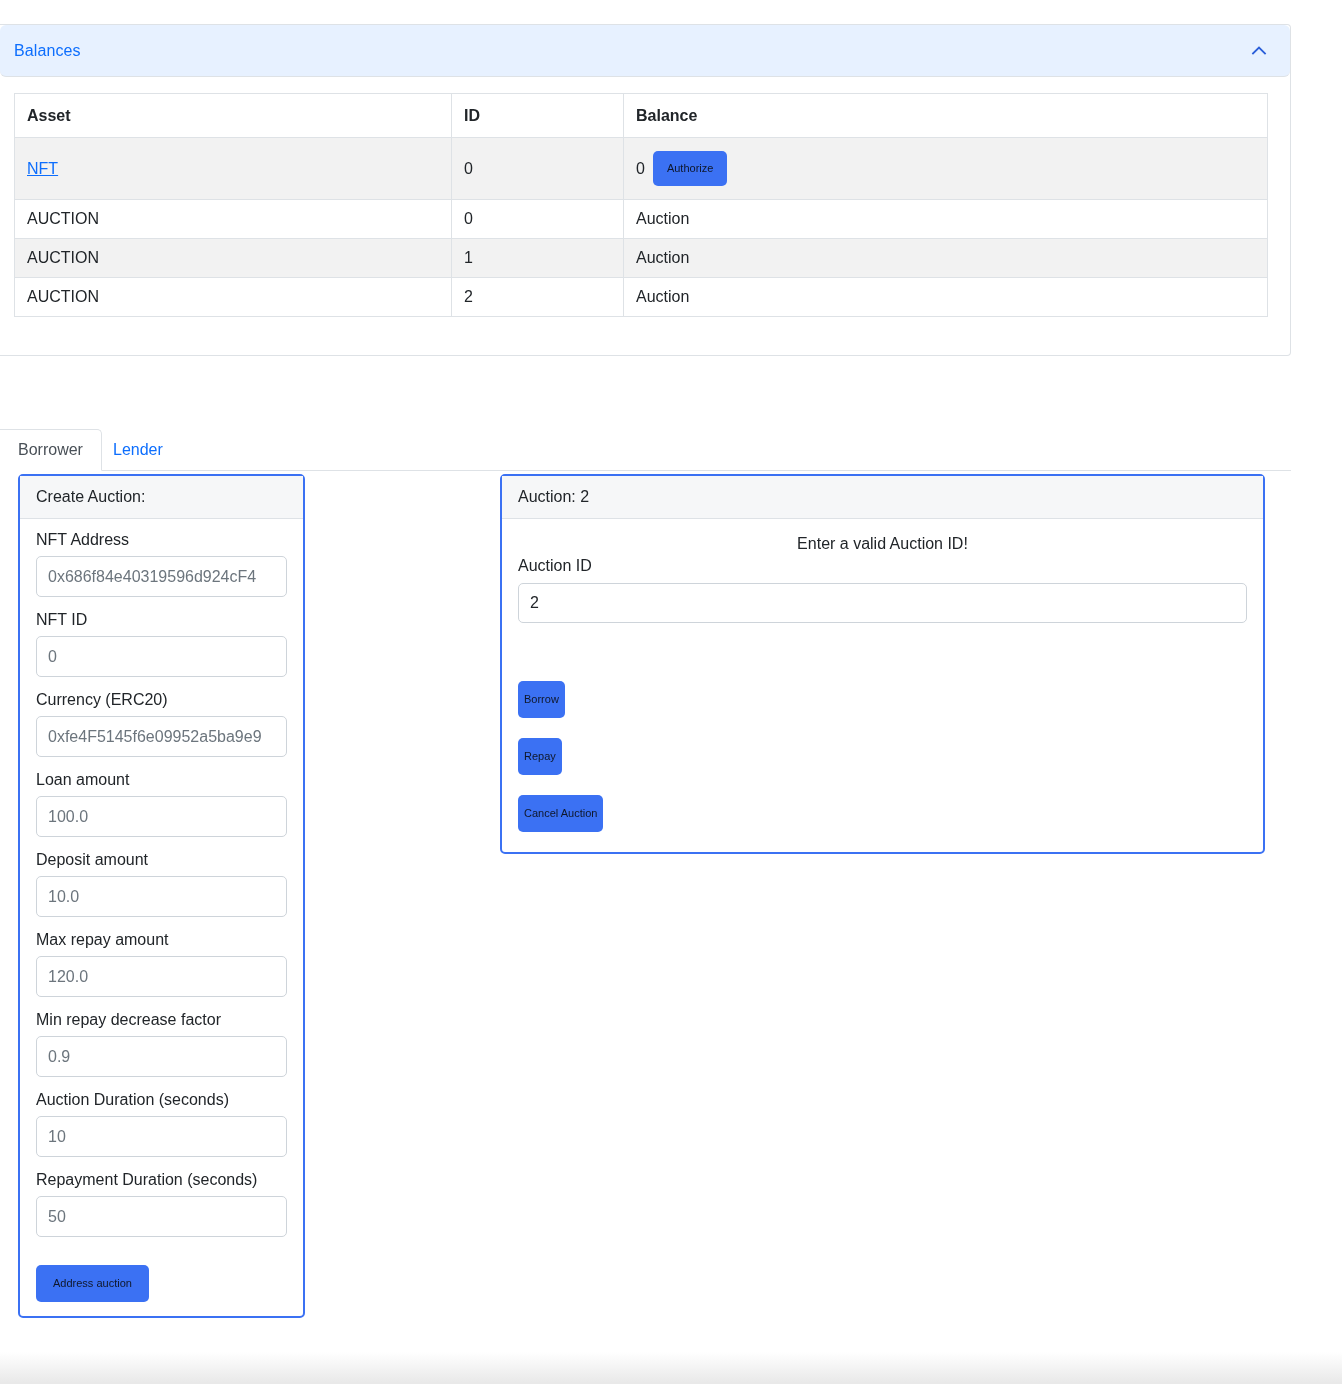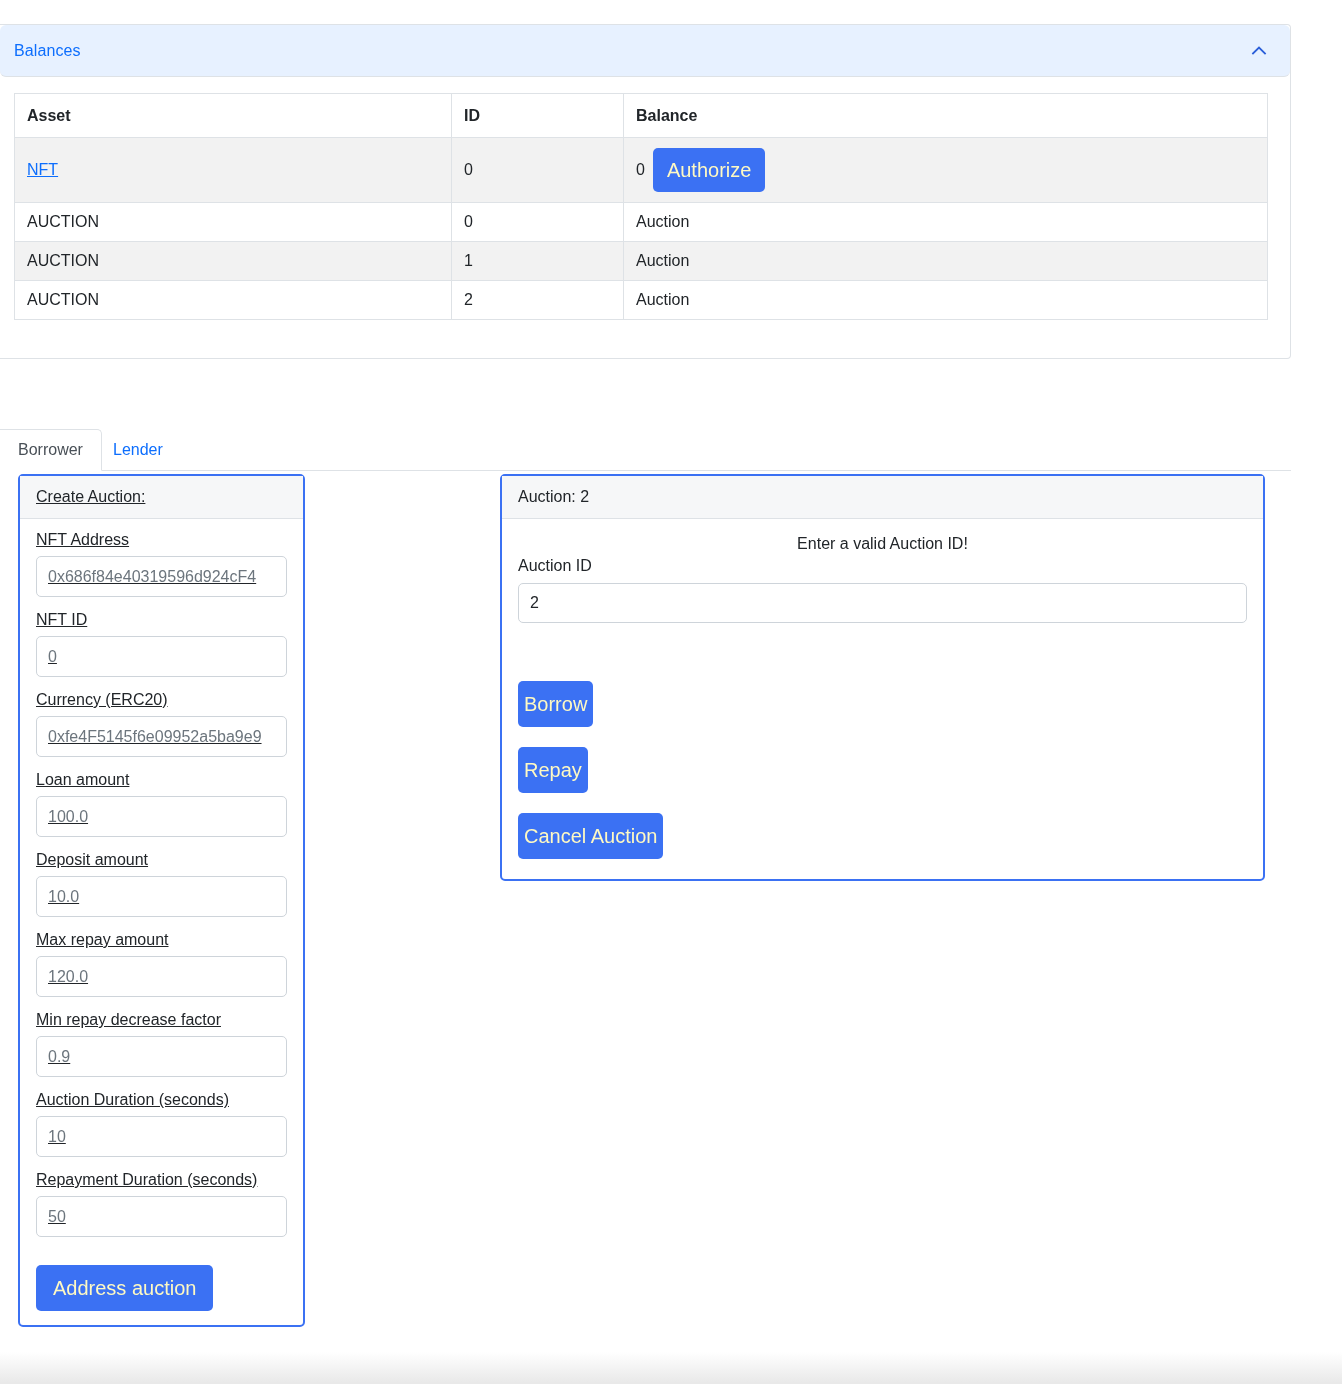--- a/index.html
+++ b/index.html
@@ -75,25 +75,25 @@
   .nft-link {
     color: #0d6efd;
     text-decoration: underline;
     cursor: pointer;
   }
   .bal-cell-inner { display: flex; align-items: center; gap: 8px; }
 
   .btn {
     display: inline-block;
     background: #3b71f3;
-    color: #fef9c3;
+    color: #0f172a;
     border: none;
     border-radius: 5px;
     font-family: "Liberation Sans", sans-serif;
-    font-size: 20px;
+    font-size: 11px;
     line-height: 1;
     cursor: pointer;
     white-space: nowrap;
     text-align: right;
   }
   .btn-authorize { padding: 12px 14px; }
 
   
   .tabs-strip {
     position: absolute;
@@ -141,21 +141,20 @@
     border-bottom: 1px solid #dee2e6;
     padding: 12px 16px;
     font-size: 16px;
     color: #212529;
   }
   .panel-body { padding: 14px 16px 16px 16px; }
 
   .panel-left {
     left: 18px; top: 474px;
     width: 287px;
-    text-decoration: underline;
   }
   .panel-left .panel-body { padding: 12px 16px 14px 16px; }
   .panel-right {
     left: 500px; top: 474px;
     width: 765px;
   }
   .panel-right .panel-body { padding: 16px 16px 20px 16px; }
 
   .field { margin-bottom: 14px; }
   .field:last-child { margin-bottom: 0; }

